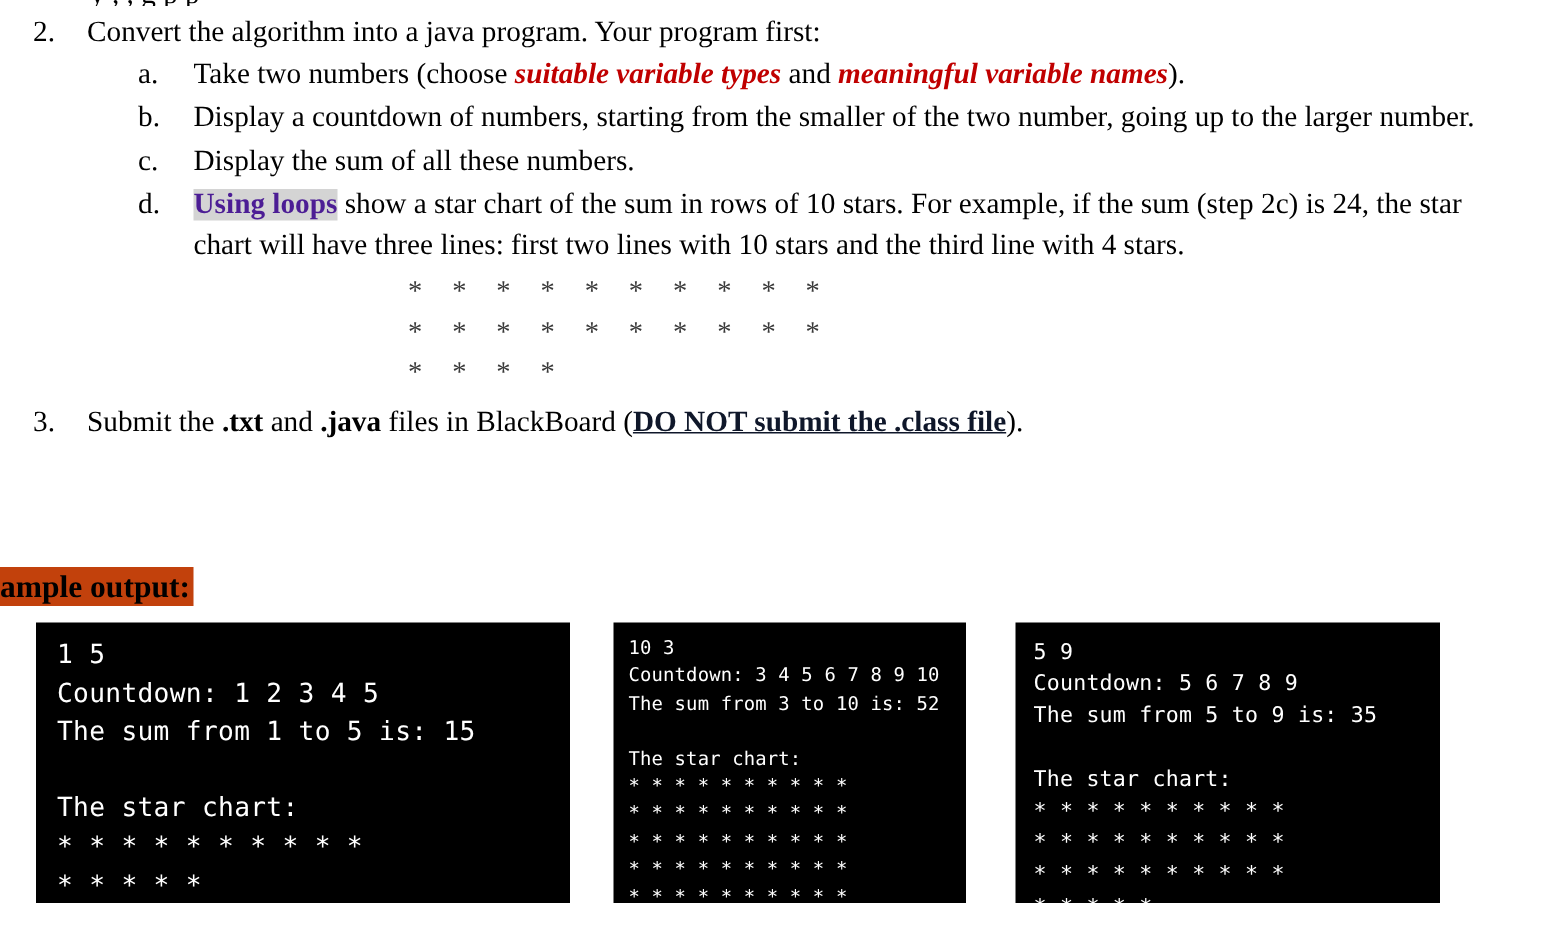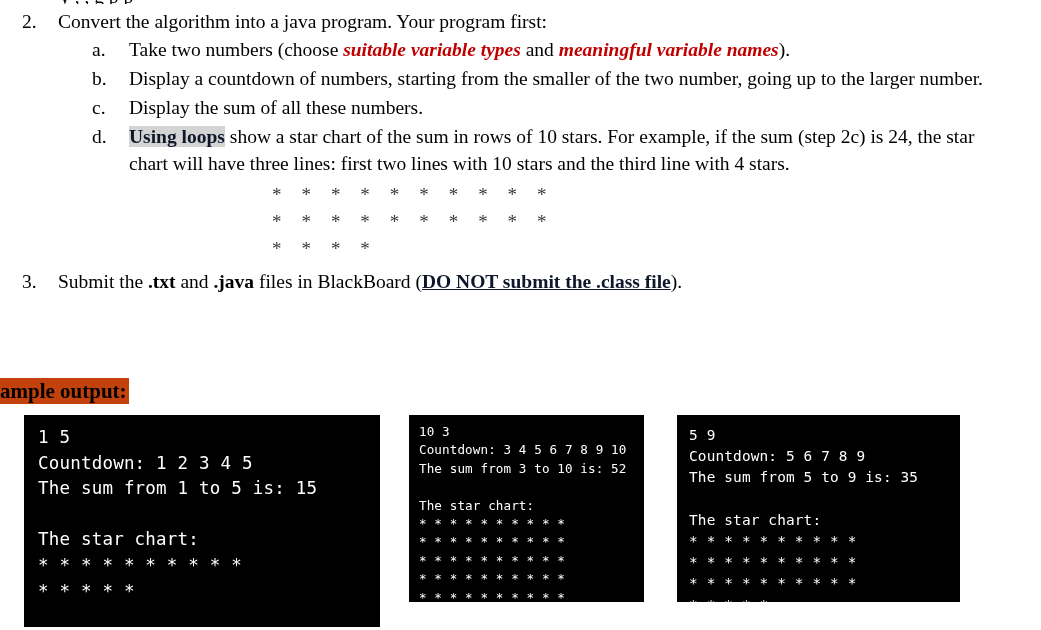--- a/index.html
+++ b/index.html
@@ -84,21 +84,21 @@
   }
   .red-b {
     color: #0f172a;
     font-weight: bold;
     text-decoration: underline;
   }
   .bold { font-weight: bold; }
 
   .hl-gray {
     background: #d4d4d4;
-    color: #0f172a;
+    color: #4c1d95;
     font-weight: bold;
   }
   .hl-yellow {
     background: #c2410c;
   }
 
   
   .star-block {
     margin-left: 272px;
     margin-top: 4px;
@@ -134,21 +134,21 @@
     white-space: pre;
     overflow: hidden;
     box-sizing: border-box;
   }
   .terminal .line { white-space: pre; }
 
   #terminal-1 {
     left: 24px;
     top: 415px;
     width: 356px;
-    height: 212px;
+    height: 187px;
     font-size: 17.5px;
     line-height: 25.6px;
     padding: 10px 0 0 14px;
     letter-spacing: 0.2px;
   }
   #terminal-2 {
     left: 409px;
     top: 415px;
     width: 235px;
     height: 187px;

